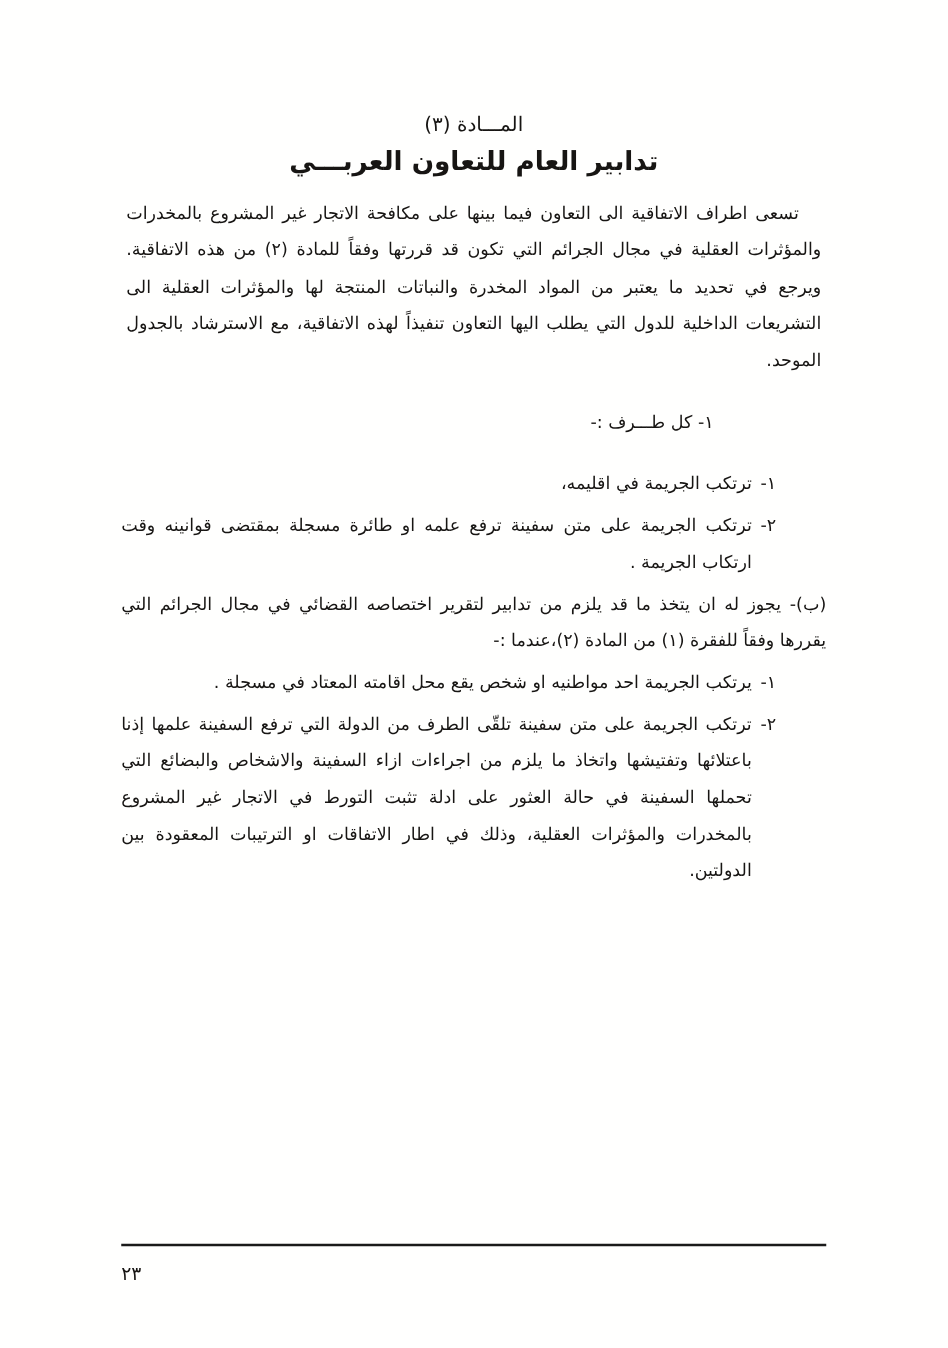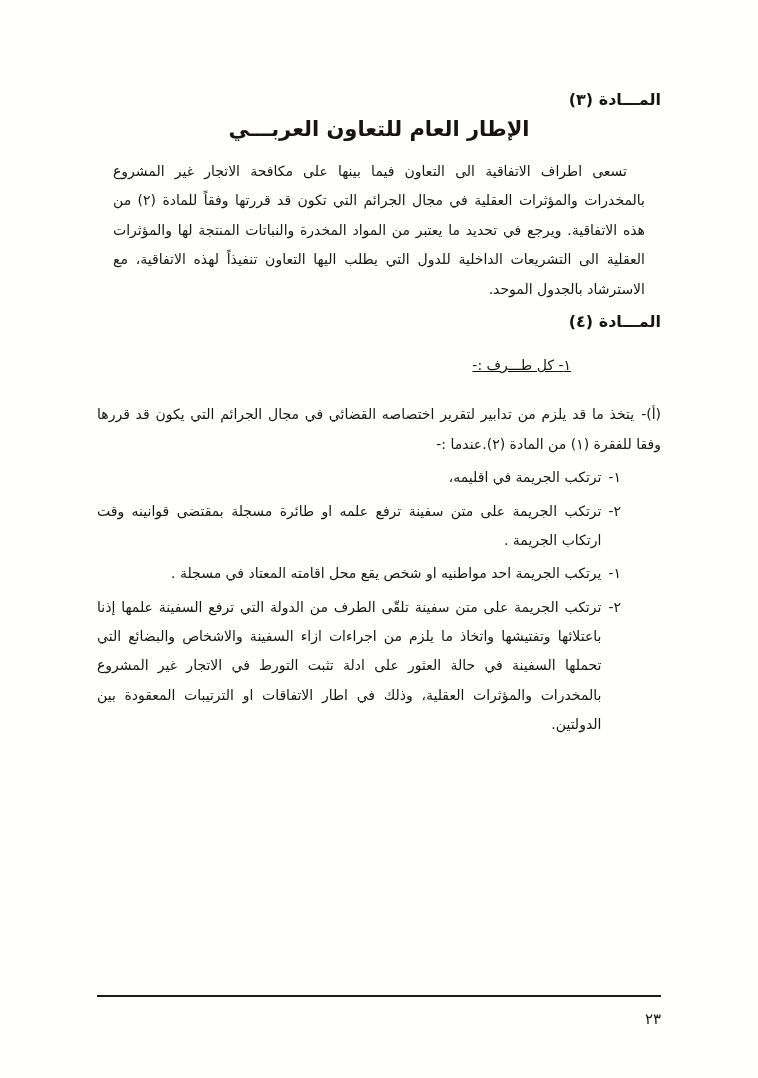--- a/index.html
+++ b/index.html
@@ -21,44 +21,44 @@
     direction: rtl;
     overflow: hidden;
   }
   .content {
     position: absolute;
     top: 90px;
     right: 97px;
     left: 97px;
   }
   .article-title {
+    text-align: center;
     font-size: 16px;
-    font-weight: 700;
+    font-weight: 400;
     letter-spacing: 0.5px;
     margin: 0 0 8px;
   }
   .section-heading {
     text-align: center;
     font-size: 21px;
     font-weight: 700;
     margin: 8px 0 16px;
   }
   .body-text {
     font-size: 14px;
     line-height: 2.1;
     text-align: justify;
     text-indent: 18px;
-    margin: 0 16px 8px;
+    margin: 0 4px 8px;
   }
   .clause-line {
     font-size: 14px;
     line-height: 2.1;
     padding-right: 90px;
     margin: 20px 0;
-    text-decoration: underline;
   }
   .inline-item {
     font-size: 14px;
     line-height: 2.1;
     text-align: justify;
     margin: 4px 0;
   }
   .marker {
     white-space: nowrap;
   }
@@ -80,60 +80,59 @@
   }
   .sub-item .text {
     flex: 1 1 auto;
     text-align: justify;
   }
   .footer {
     position: absolute;
     right: 97px;
     left: 97px;
     bottom: 50px;
-    text-align: right;
+    text-align: left;
   }
   .footer-line {
     border: 0;
     border-top: 2px solid #1a1a1a;
     height: 0;
     margin: 0 0 13px;
   }
   .page-number {
     font-size: 15px;
     color: #171513;
   }
 </style>
 </head>
 <body>
 
 <div class="page">
   <div class="content">
 
     <h2 class="article-title">المـــادة (٣)</h2>
-    <h1 class="section-heading">الإطار العام للتعاون العربـــي</h1>
+    <h1 class="section-heading">تدابير العام للتعاون العربـــي</h1>
     <p class="body-text">تسعى اطراف الاتفاقية الى التعاون فيما بينها على مكافحة الاتجار غير المشروع بالمخدرات والمؤثرات العقلية في مجال الجرائم التي تكون قد قررتها وفقاً للمادة (٢) من هذه الاتفاقية. ويرجع في تحديد ما يعتبر من المواد المخدرة والنباتات المنتجة لها والمؤثرات العقلية الى التشريعات الداخلية للدول التي يطلب اليها التعاون تنفيذاً لهذه الاتفاقية، مع الاسترشاد بالجدول الموحد.</p>
 
-    <h2 class="article-title">المـــادة (٤)</h2>
 
     <p class="clause-line"><span class="marker">١-</span> <span>كل طـــرف :-</span></p>
 
-    <p class="inline-item"><span class="marker">(أ)-</span><span>يتخذ ما قد يلزم من تدابير لتقرير اختصاصه القضائي في مجال الجرائم التي يكون قد قررها وفقا للفقرة (١) من المادة (٢).عندما :-</span></p>
 
     <div class="sub-items">
       <div class="sub-item">
         <span class="marker">١-</span>
         <span class="text">ترتكب الجريمة في اقليمه،</span>
       </div>
       <div class="sub-item">
         <span class="marker">٢-</span>
         <span class="text">ترتكب الجريمة على متن سفينة ترفع علمه او طائرة مسجلة بمقتضى قوانينه وقت ارتكاب الجريمة .</span>
       </div>
     </div>
 
+    <p class="inline-item"><span class="marker">(ب)-</span><span>يجوز له ان يتخذ ما قد يلزم من تدابير لتقرير اختصاصه القضائي في مجال الجرائم التي يقررها وفقاً للفقرة (١) من المادة (٢)،عندما :-</span></p>
 
     <div class="sub-items">
       <div class="sub-item">
         <span class="marker">١-</span>
         <span class="text">يرتكب الجريمة احد مواطنيه او شخص يقع محل اقامته المعتاد في مسجلة .</span>
       </div>
       <div class="sub-item">
         <span class="marker">٢-</span>
         <span class="text">ترتكب الجريمة على متن سفينة تلقّى الطرف من الدولة التي ترفع السفينة علمها إذنا باعتلائها وتفتيشها واتخاذ ما يلزم من اجراءات ازاء السفينة والاشخاص والبضائع التي تحملها السفينة في حالة العثور على ادلة تثبت التورط في الاتجار غير المشروع بالمخدرات والمؤثرات العقلية، وذلك في اطار الاتفاقات او الترتيبات المعقودة بين الدولتين.</span>
       </div>

